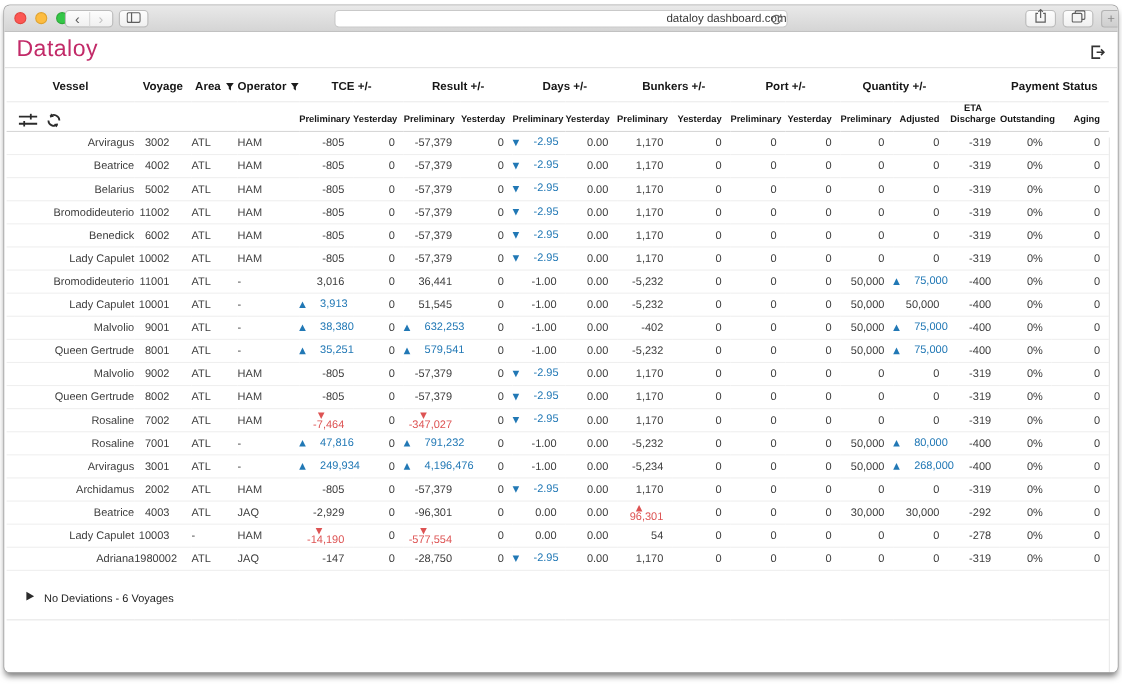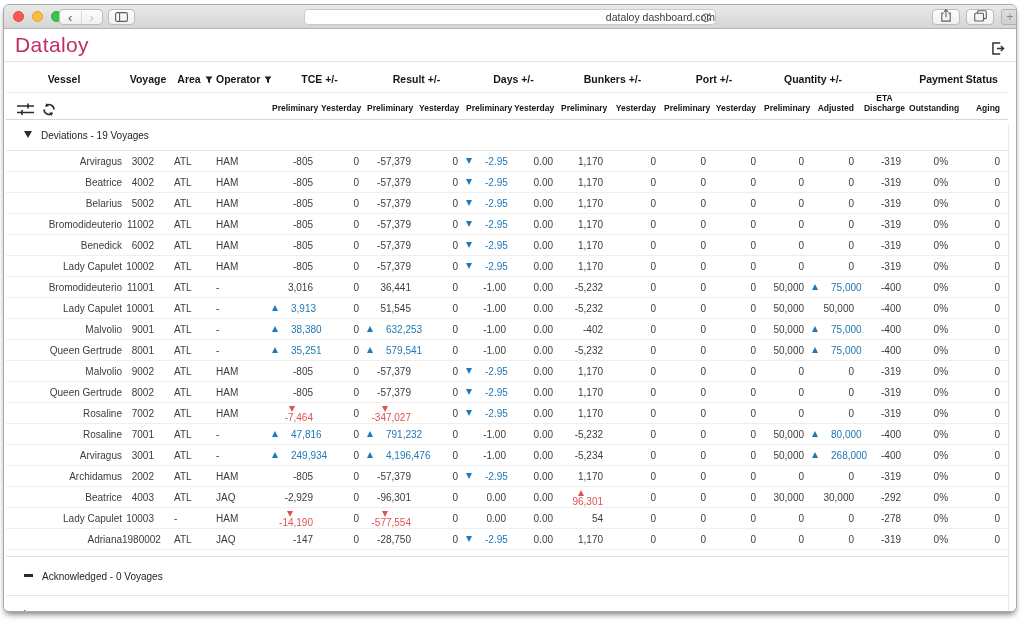--- a/index.html
+++ b/index.html
@@ -186,23 +186,20 @@
               <th class="">Yesterday</th>
               <th class="">Preliminary</th>
               <th class="">Adjusted</th>
               <th class="ctr">ETA
 Discharge</th>
               <th class="">Outstanding</th>
               <th class="">Aging</th>
             </tr>
           </thead>
           <tbody>
-            <tr class="section ">
-              <td colspan="19"><span class="ico tri-dn"></span><span>Deviations - 19 Voyages</span></td>
-            </tr>
             <tr>
               <td class="vessel">Arviragus</td>
               <td class="voyage">3002</td>
               <td class="ctr">ATL</td>
               <td class="ctr">HAM</td>
               <td class="num"><span class="cv">
                   <span class="val">-805</span>
                 </span></td>
               <td class="num"><span class="cv">
                   <span class="val">0</span>
@@ -1190,23 +1187,20 @@
                 </span></td>
               <td class="num"><span class="cv">
                   <span class="val">0%</span>
                 </span></td>
               <td class="num"><span class="cv">
                   <span class="val">0</span>
                 </span></td>
             </tr>
             <tr class="spacer">
               <td colspan="19"></td>
-            </tr>
-            <tr class="section ack tall">
-              <td colspan="19"><span class="ico dash"></span><span>Acknowledged - 0 Voyages</span></td>
             </tr>
             <tr class="section tall">
               <td colspan="19"><span class="ico tri-rt"></span><span>No Deviations - 6 Voyages</span></td>
             </tr>
           </tbody>
         </table>
       <div class="controls">
         <span>
           <svg width="17" height="13" viewBox="0 0 17 13" stroke="#2b2b2b" stroke-width="1.6">
             <line x1="0" y1="3" x2="17" y2="3"></line>

